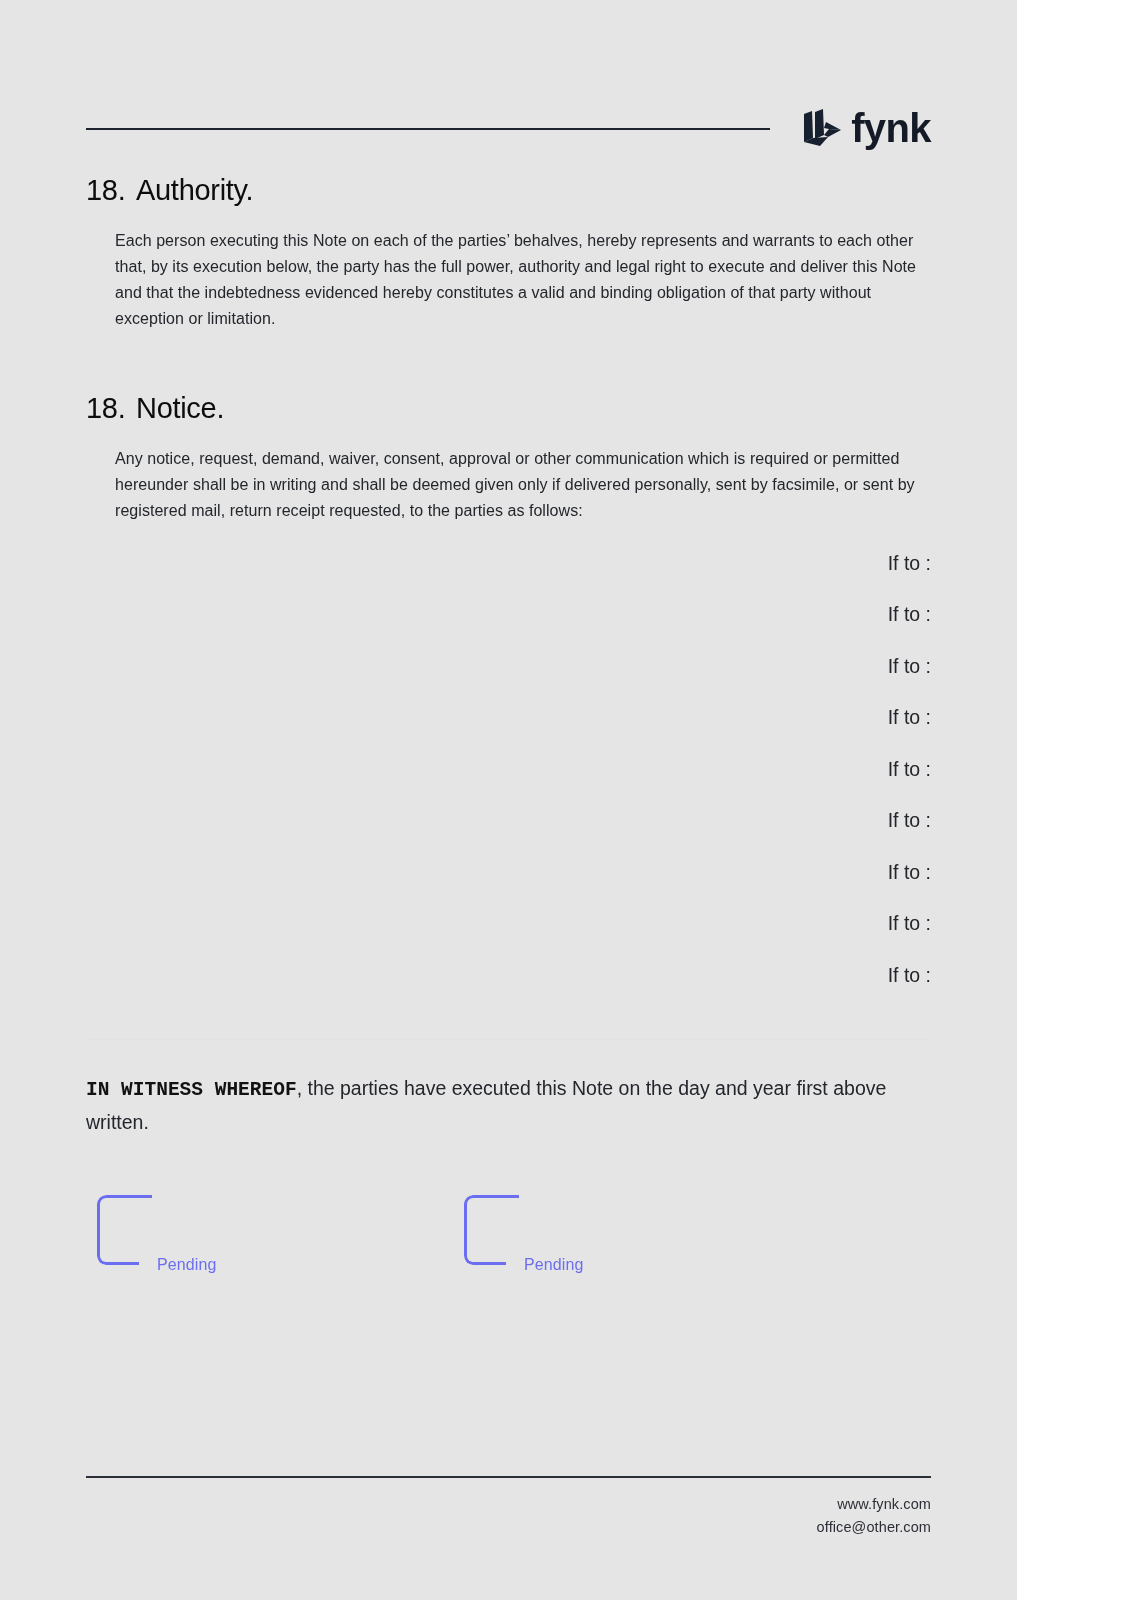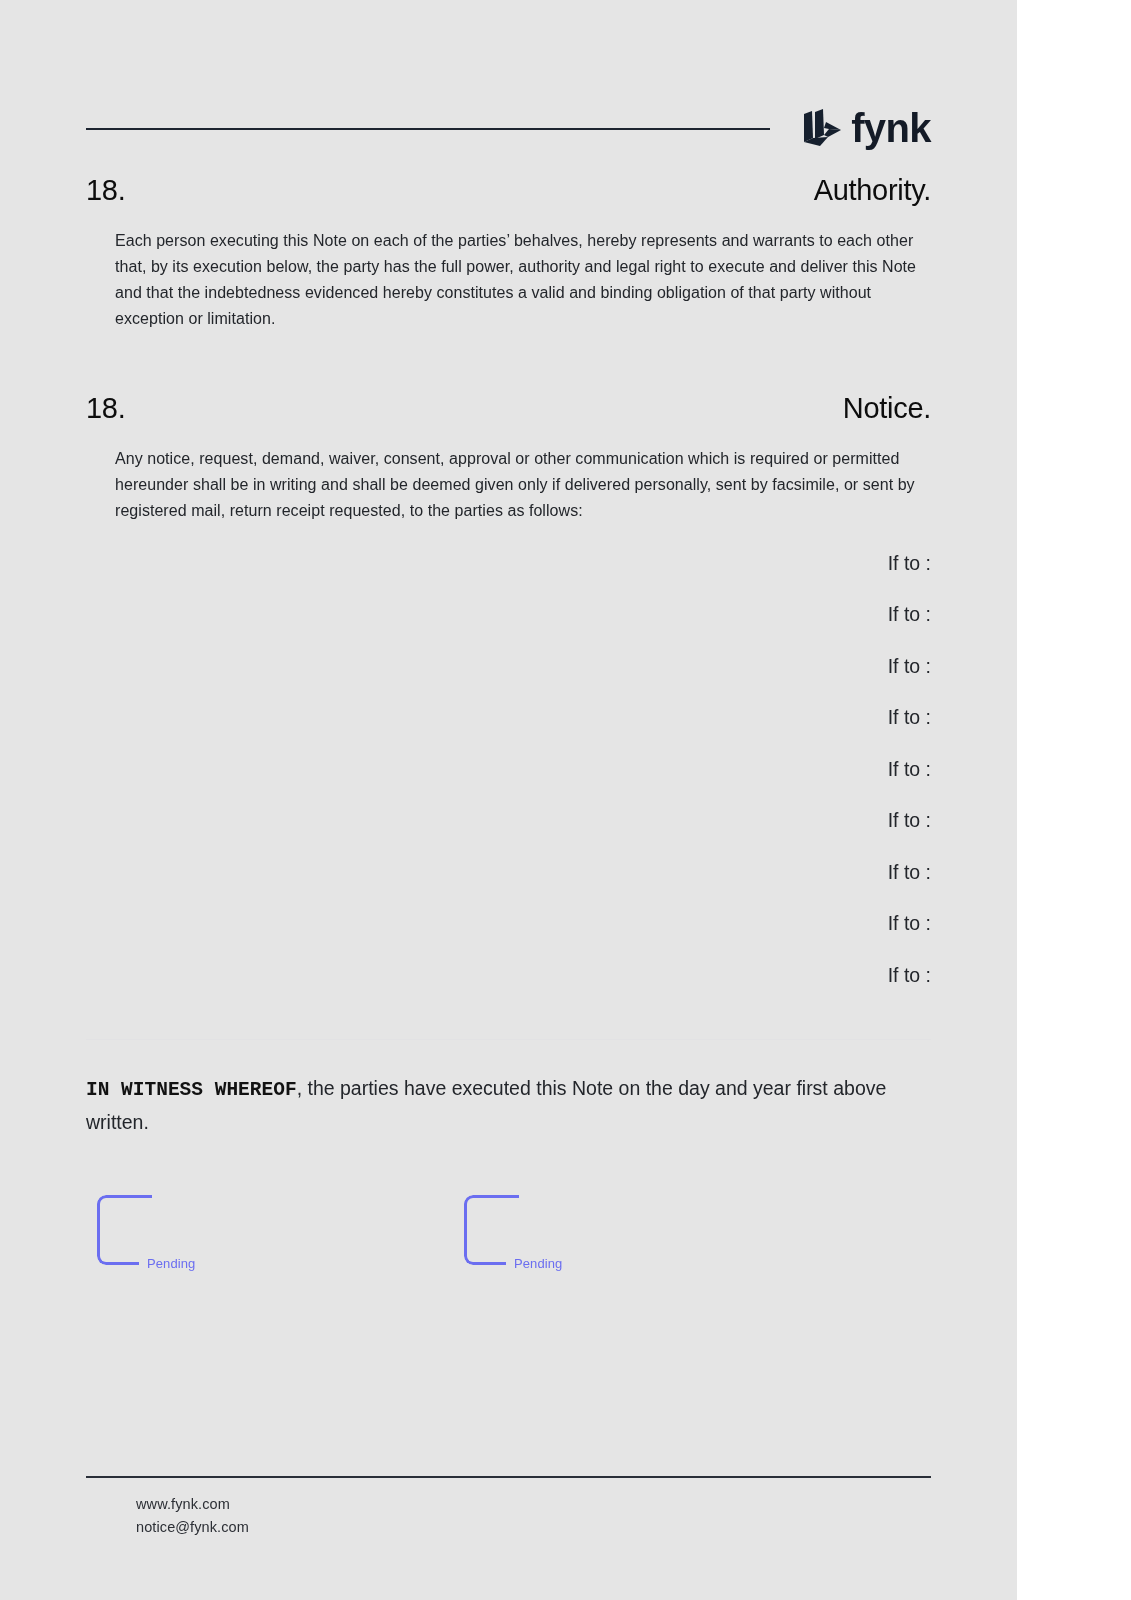--- a/index.html
+++ b/index.html
@@ -77,21 +77,20 @@
     line-height: 1.25;
     display: flex;
     align-items: baseline;
   }
   h2.clause-heading .num {
     width: 50px;
     flex: 0 0 50px;
   }
   h2.clause-heading .ttl {
     flex: 1 1 auto;
-    text-align: right;
   }
 
   .clause-body {
     margin: 20px 0 0 0;
     padding-left: 29px;
     font-size: 16px;
     line-height: 1.62;
     color: #23262b;
     letter-spacing: 0.05px;
     max-width: 905px;
@@ -165,42 +164,43 @@
     position: absolute;
     left: 9px;
     width: 46px;
     height: 3px;
     background: #6b6ef0;
   }
   .sig-bracket-stub-top { top: 0; }
   .sig-bracket-stub-bottom { top: 67px; width: 33px; }
   .sig-status {
     position: absolute;
-    left: 50px;
+    left: 60px;
     top: 61px;
-    font-size: 13px;
+    font-size: 16px;
     color: #6b6ef0;
     letter-spacing: 0.1px;
     white-space: nowrap;
   }
 
   
   .page-footer {
     position: absolute;
     left: 86px;
     right: 86px;
     bottom: 62px;
   }
   .footer-rule {
     height: 0;
     border-top: 2px solid #2a2f38;
   }
   .footer-lines {
     margin-top: 15px;
     padding-left: 50px;
+    text-align: right;
   }
   .footer-lines div {
     font-size: 14.5px;
     line-height: 1.55;
     color: #2c2f35;
     letter-spacing: 0.1px;
   }
 </style>
 </head>
 <body>
@@ -269,17 +269,17 @@
         <div class="sig-status">Pending</div>
       </div>
     </div>
 
   </div>
 
   <div class="page-footer">
     <div class="footer-rule"></div>
     <div class="footer-lines">
       <div>www.fynk.com</div>
-      <div>notice@fynk.com</div>
+      <div>office@other.com</div>
     </div>
   </div>
 
 </div>
 
 </body></html>

